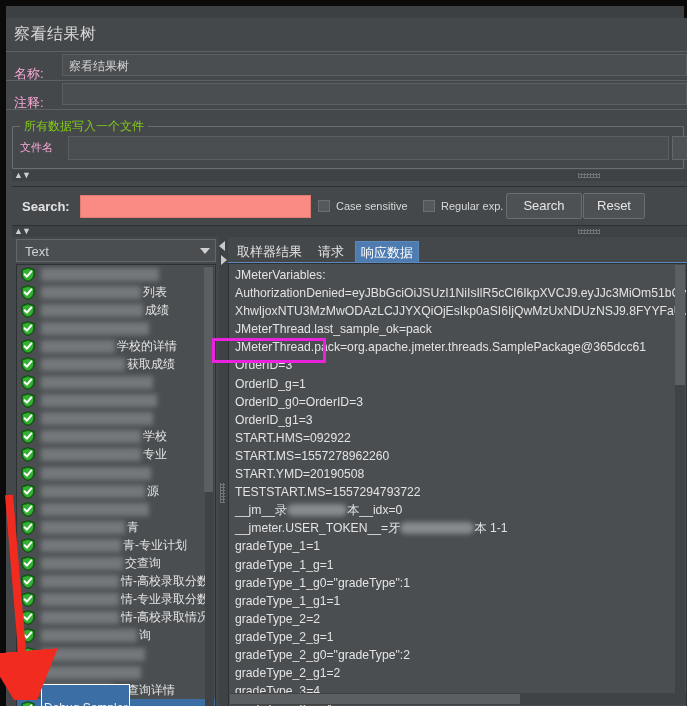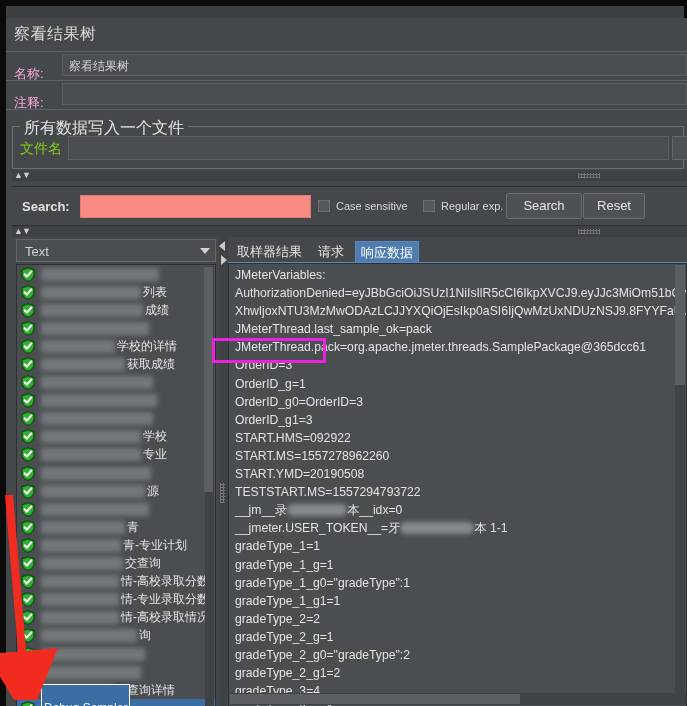--- a/index.html
+++ b/index.html
@@ -79,25 +79,25 @@
   .gb-border {
     position: absolute; left: 0; top: 8px; width: 672px; height: 43px;
     border: 1px solid #6a6e71;
     border-radius: 1px;
     box-sizing: border-box;
   }
   .gb-title {
     position: absolute; left: 8px; top: 0px;
     background: #44484b;
     padding: 0 4px;
-    font-size: 16px; color: #e5e5e5;
+    font-size: 12px; color: #84cc16;
   }
   .gb-label {
     position: absolute; left: 8px; top: 22px;
-    font-size: 14px; color: #84cc16;
+    font-size: 11px; color: #f9a8d4;
   }
   .gb-input {
     position: absolute; left: 56px; top: 18px;
     width: 601px; height: 24px;
     background: #4a4e51;
     border: 1px solid #5a5e61;
     box-sizing: border-box;
   }
   .gb-browse {
     position: absolute; left: 660px; top: 18px;

